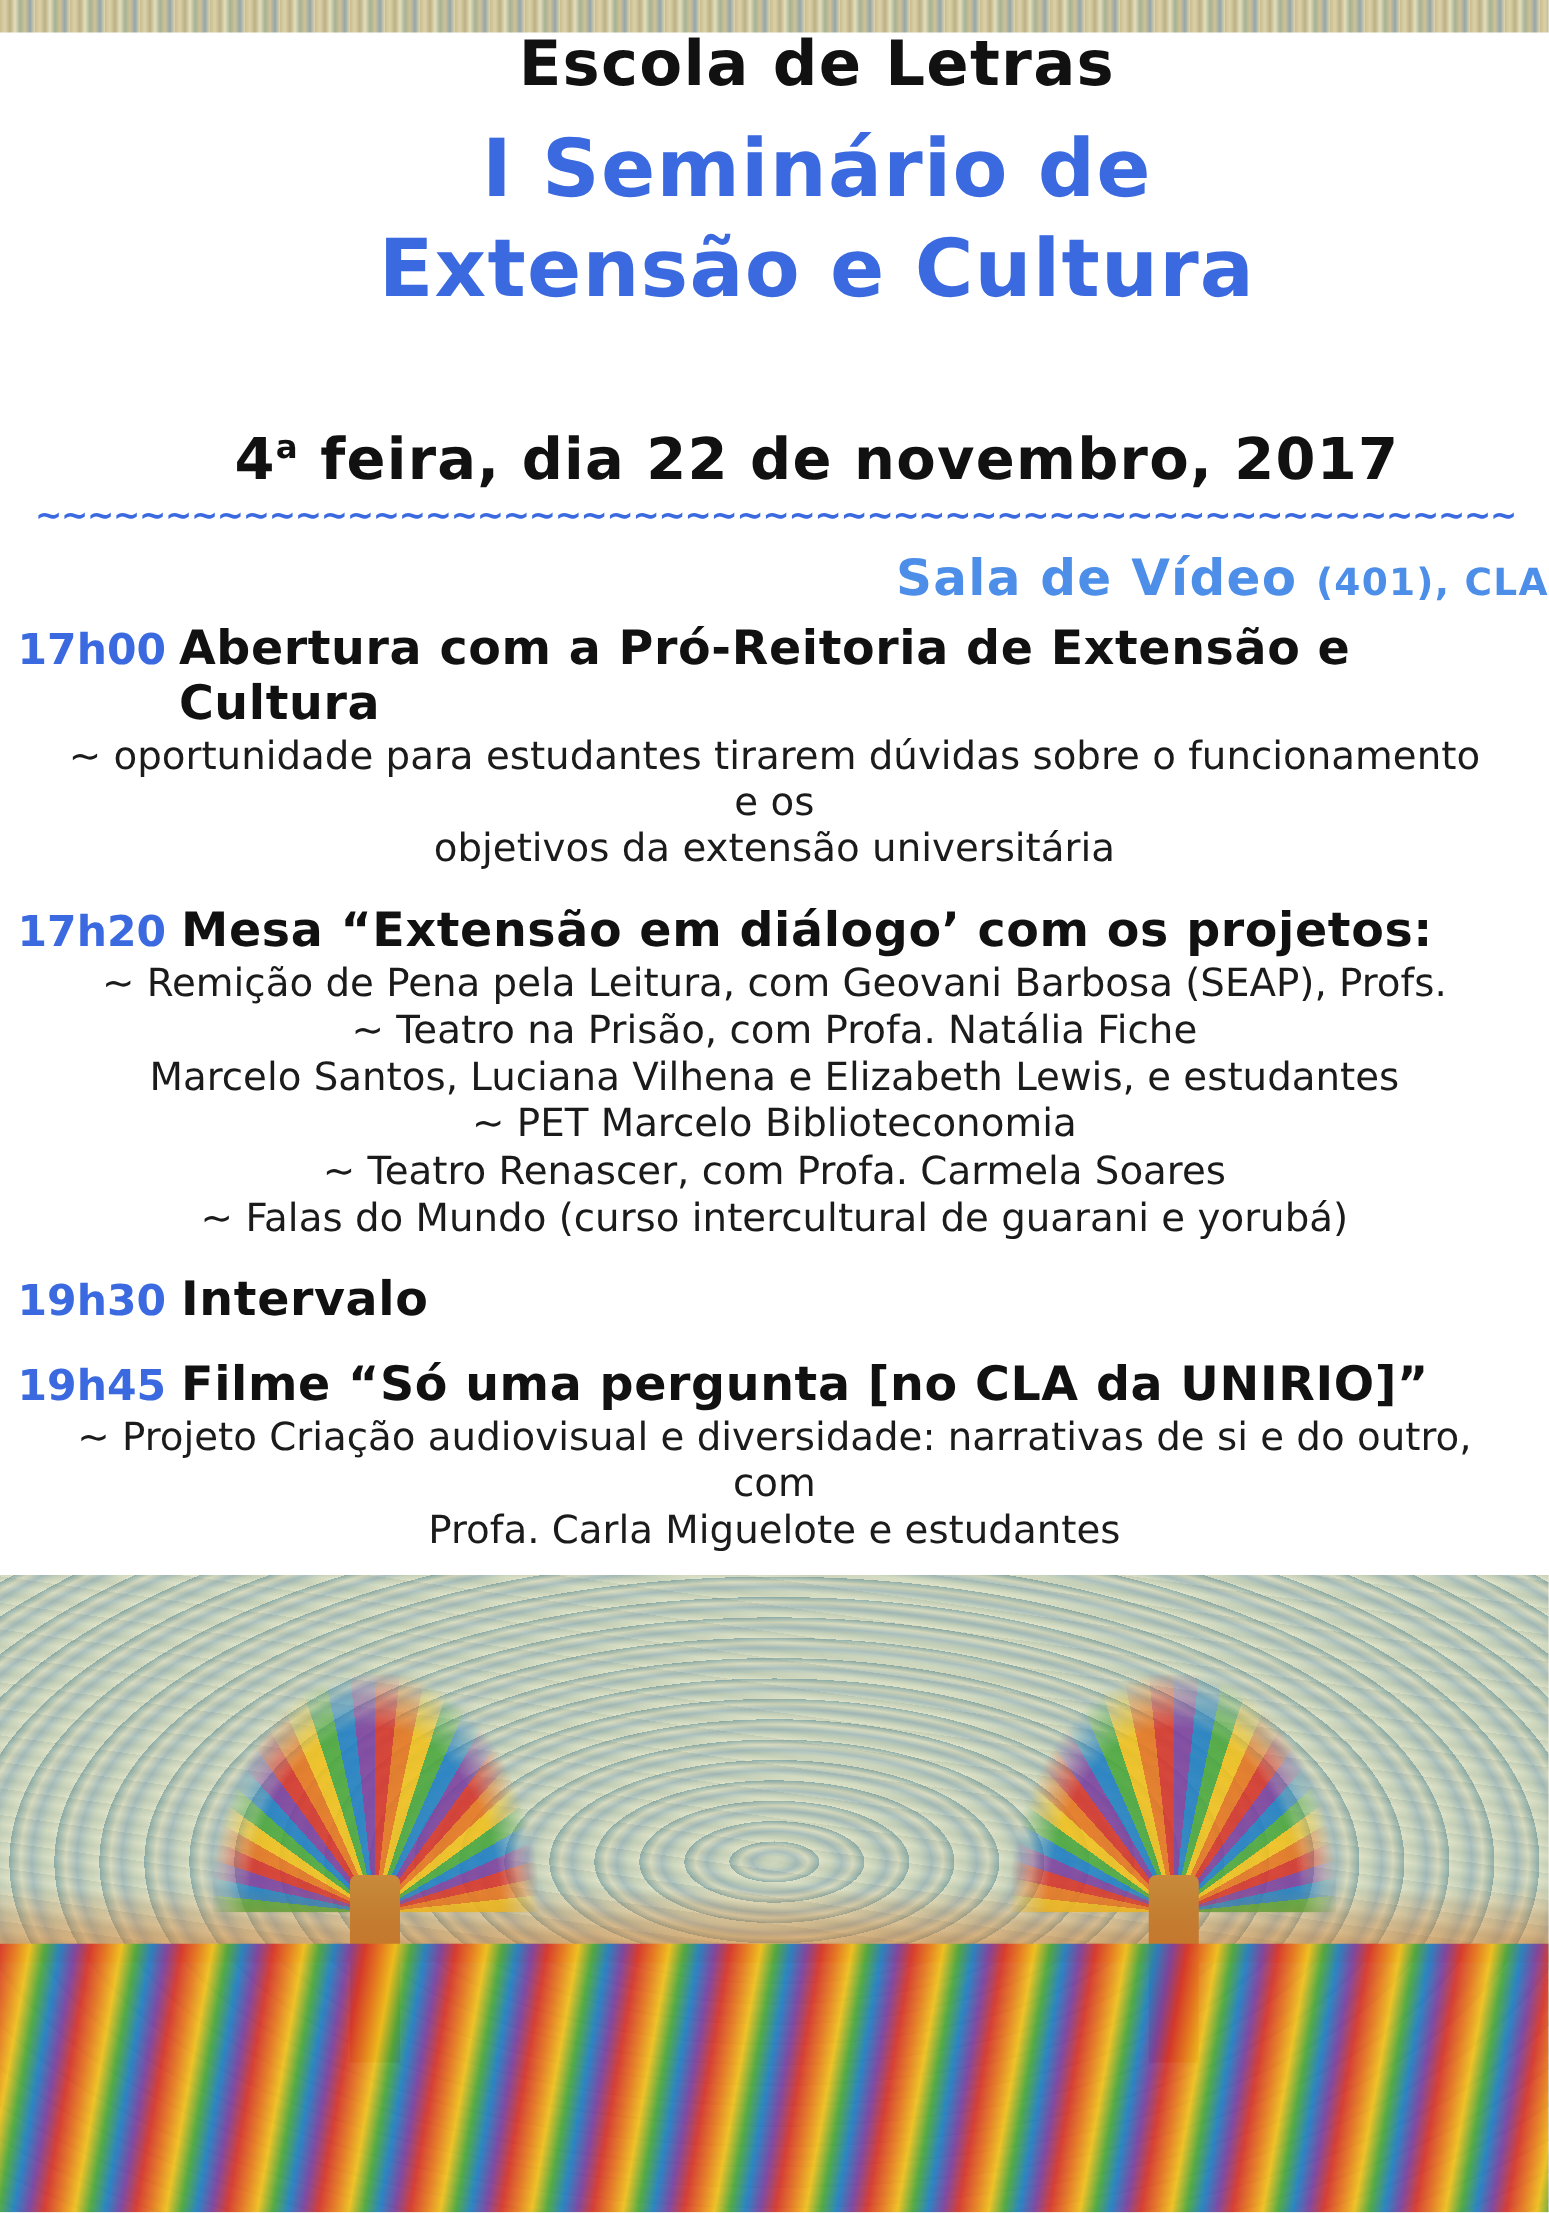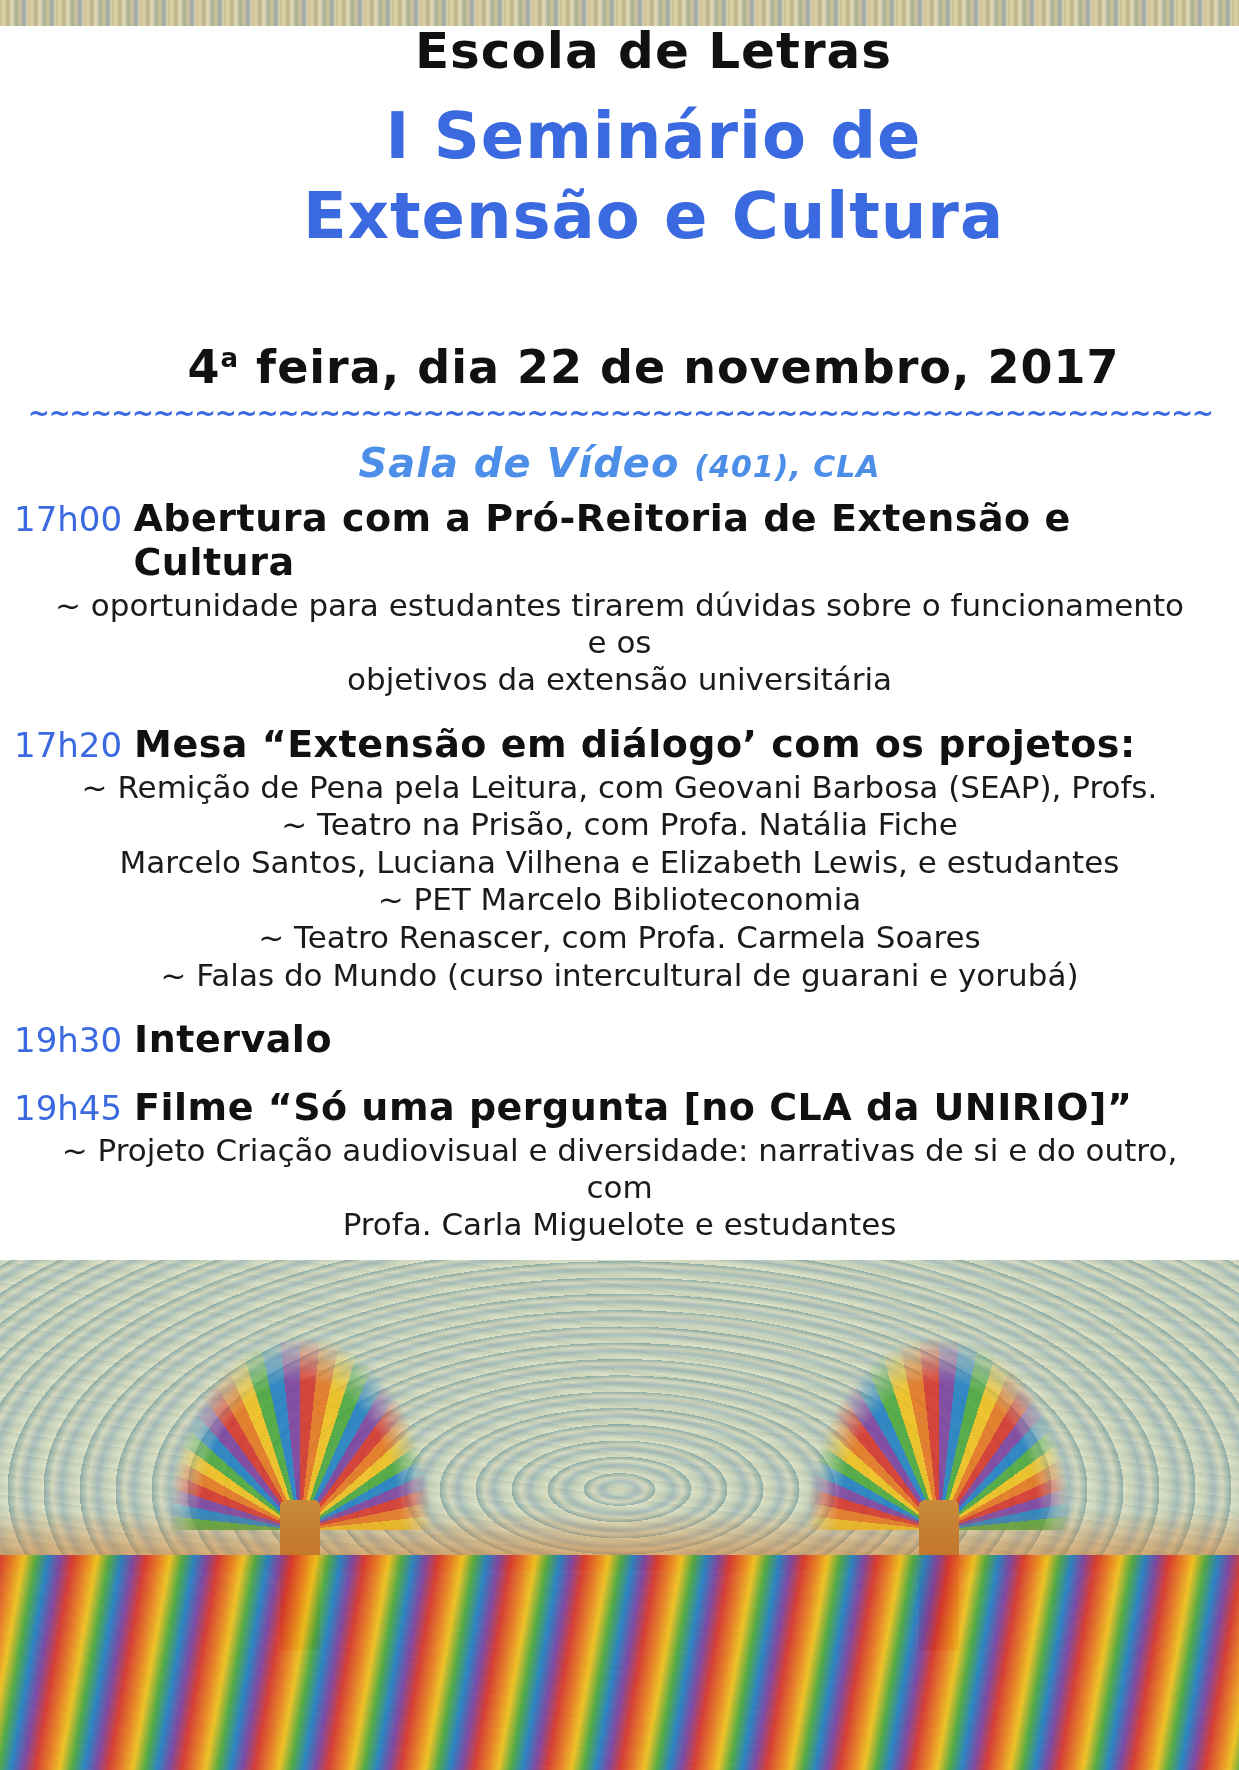--- a/index.html
+++ b/index.html
@@ -80,41 +80,40 @@
   }
 
   
   .body-wrap {
     position: absolute;
     top: 432px;
     left: 0;
     width: 1239px;
   }
   .room {
-    text-align: center;
+    text-align: right;
     color: #4d8fe8;
     font-size: 40px;
     font-weight: 700;
     letter-spacing: 1px;
     margin-top: 8px;
     margin-bottom: 10px;
-    font-style: italic;
   }
   .room .small { font-size: 30px; }
 
   .entry { margin: 0 0 2px 0; }
   .entry-head {
     display: flex;
     align-items: baseline;
     padding-left: 14px;
   }
   .time {
     color: #3b6ae0;
     font-size: 34px;
-    font-weight: 400;
+    font-weight: 700;
     letter-spacing: 0px;
     white-space: nowrap;
     min-width: 104px;
   }
   .headline {
     color: #111111;
     font-size: 38px;
     font-weight: 700;
     letter-spacing: 0.5px;
     margin-left: 12px;

